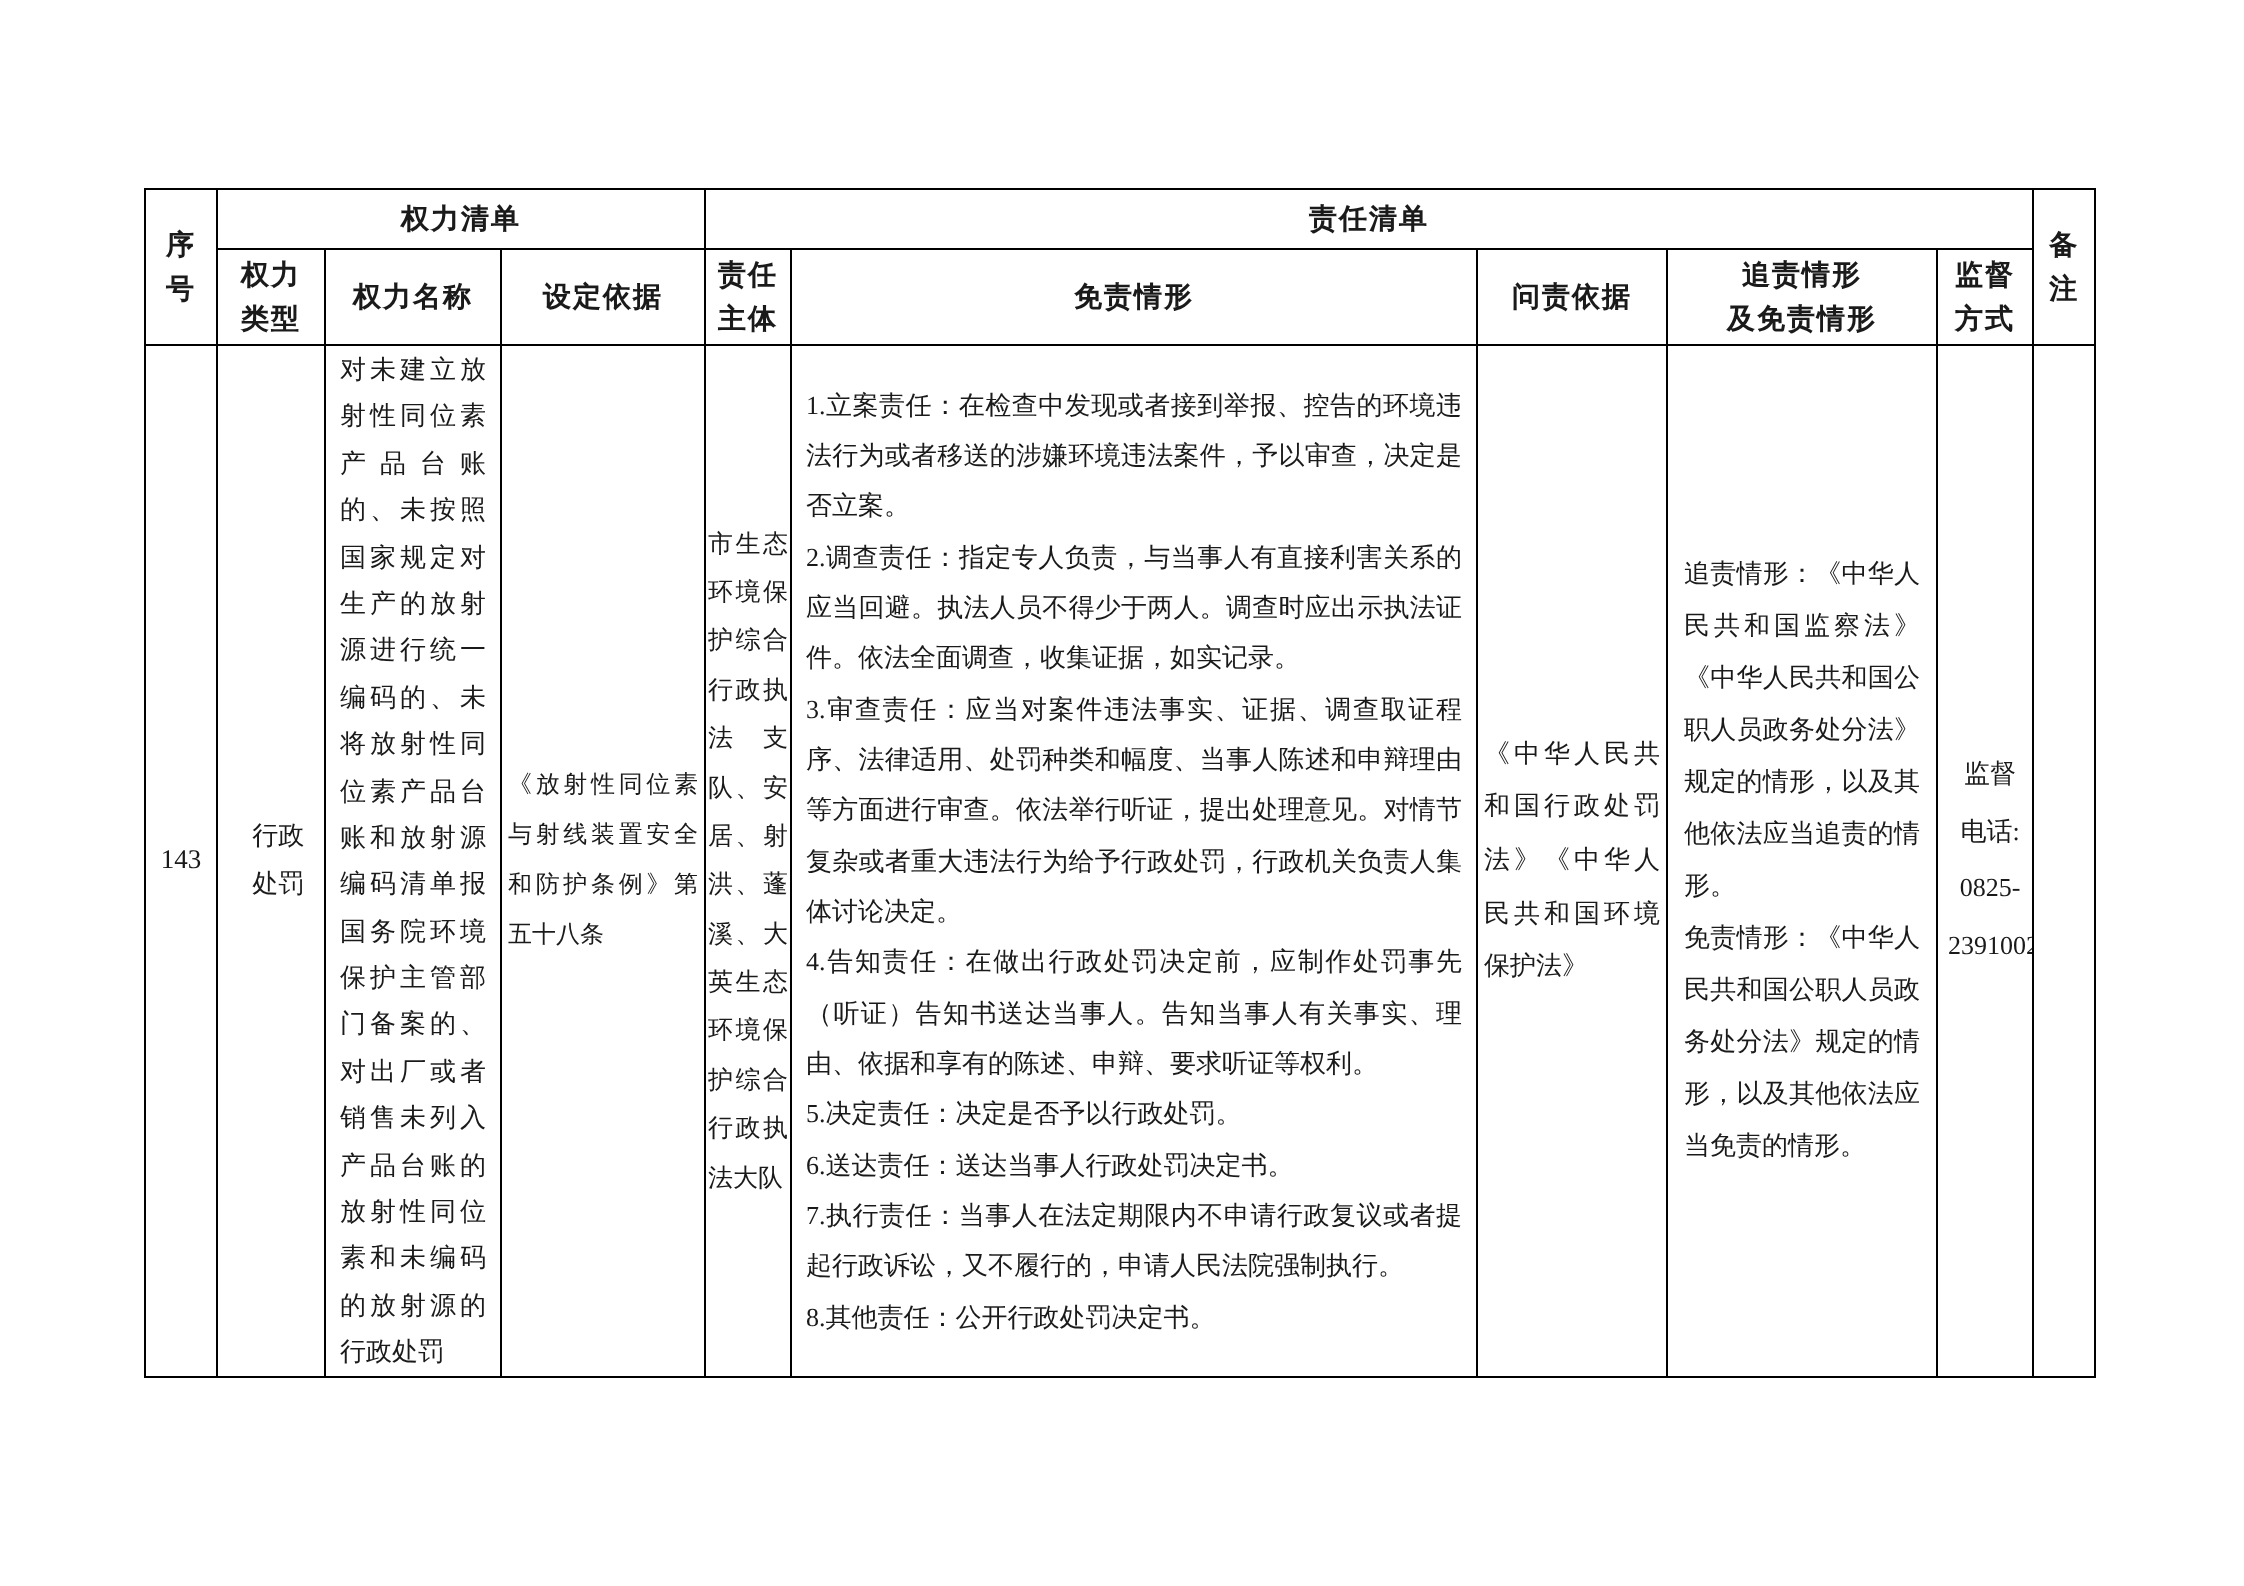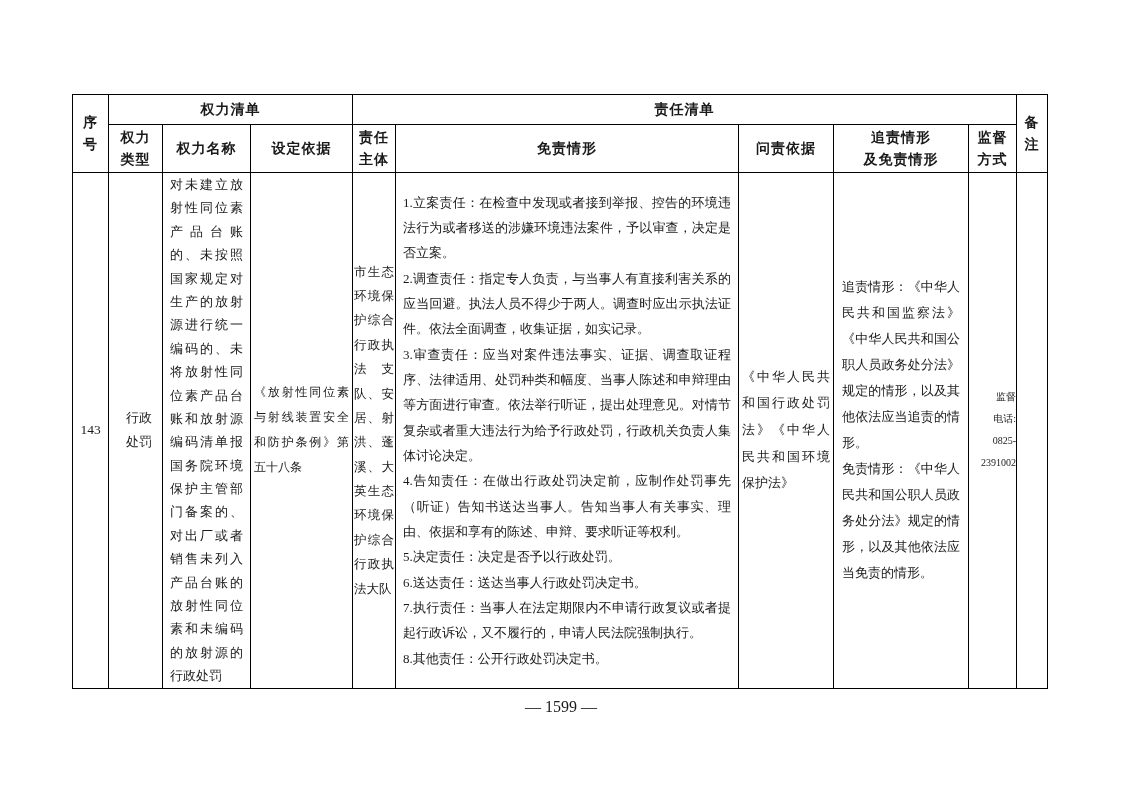--- a/index.html
+++ b/index.html
@@ -47,21 +47,21 @@
   .pre { white-space: pre-line; }
   .just { text-align: justify; text-justify: inter-character; }
   td.c-xh  { text-align: center; font-size: 13.5px; }
   td.c-qllx{ text-align: right; }
   td.c-qlmc{ padding: 0 7px;  line-height: 1.8;  font-size: 13px; }
   td.c-sdyj{ padding: 0 3px;  line-height: 2.1;  font-size: 12px; }
   td.c-zrzt{ padding: 12px 1px;  line-height: 1.95; font-size: 12.5px; }
   td.c-zrsx{ padding: 0 7px;  line-height: 1.95; font-size: 13px; }
   td.c-wzyj{ padding: 0 3px;  line-height: 2.05; font-size: 13px; }
   td.c-zzqx{ padding: 14px 8px;  line-height: 2.0;  font-size: 13px; }
-  td.c-jdfs{ padding: 0 0 0 5px; line-height: 2.2; font-size: 10px; text-align: right; }
+  td.c-jdfs{ padding: 0 0 0 5px; line-height: 2.2; font-size: 13px; text-align: center; }
   .footer {
     position: absolute;
     left: 0;
     top: 698px;
     width: 100%;
     text-align: center;
     font-size: 16px;
     font-family: "Liberation Serif", "DejaVu Serif", serif;
     color: #1a1a1a;
   }
@@ -135,15 +135,14 @@
 免责情形：《中华人民共和国公职人员政务处分法》规定的情形，以及其他依法应当免责的情形。</td>
         <td class="c-jdfs pre">监督
 电话:
 0825-
 2391002</td>
         <td class="c-bz"></td>
       </tr>
     </tbody>
   </table>
 
-  <div class="footer">— 1599 —</div>
 
 </div>
 
 </body></html>

